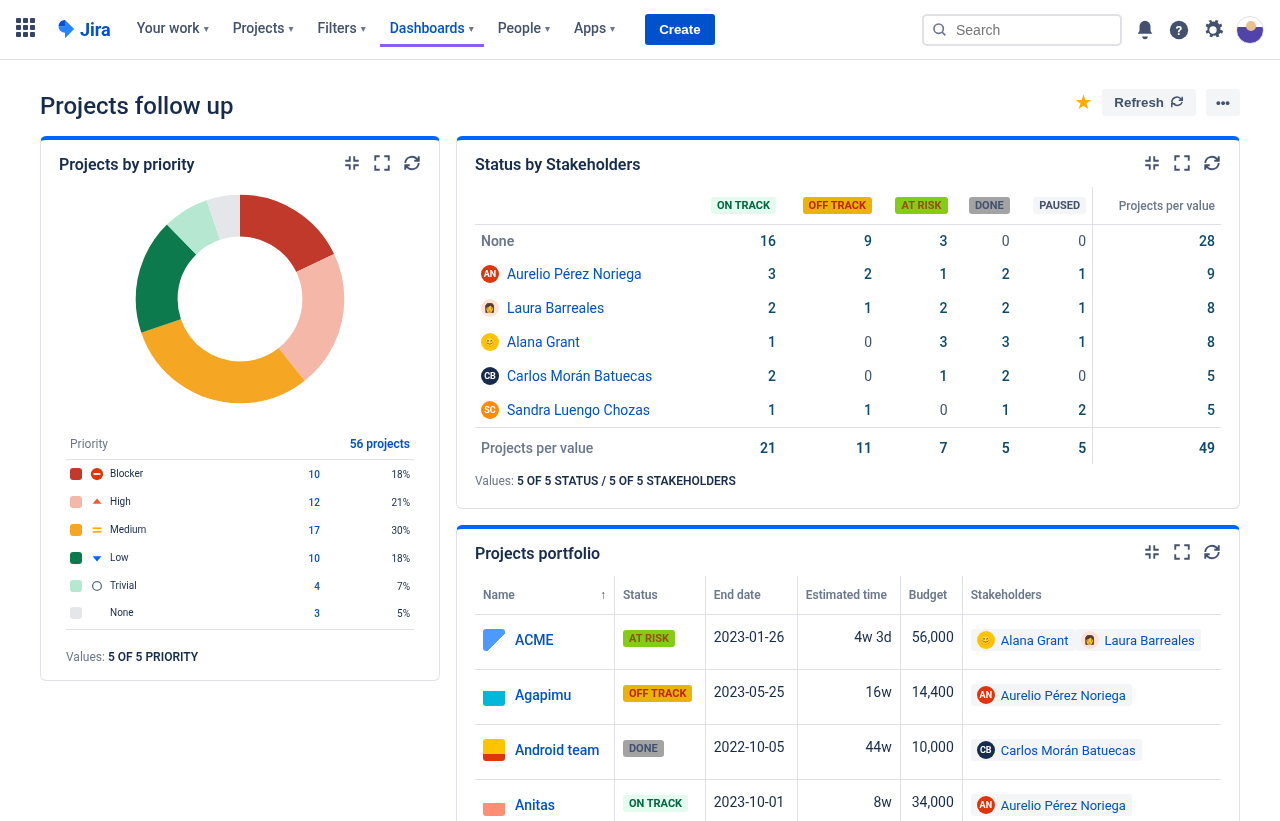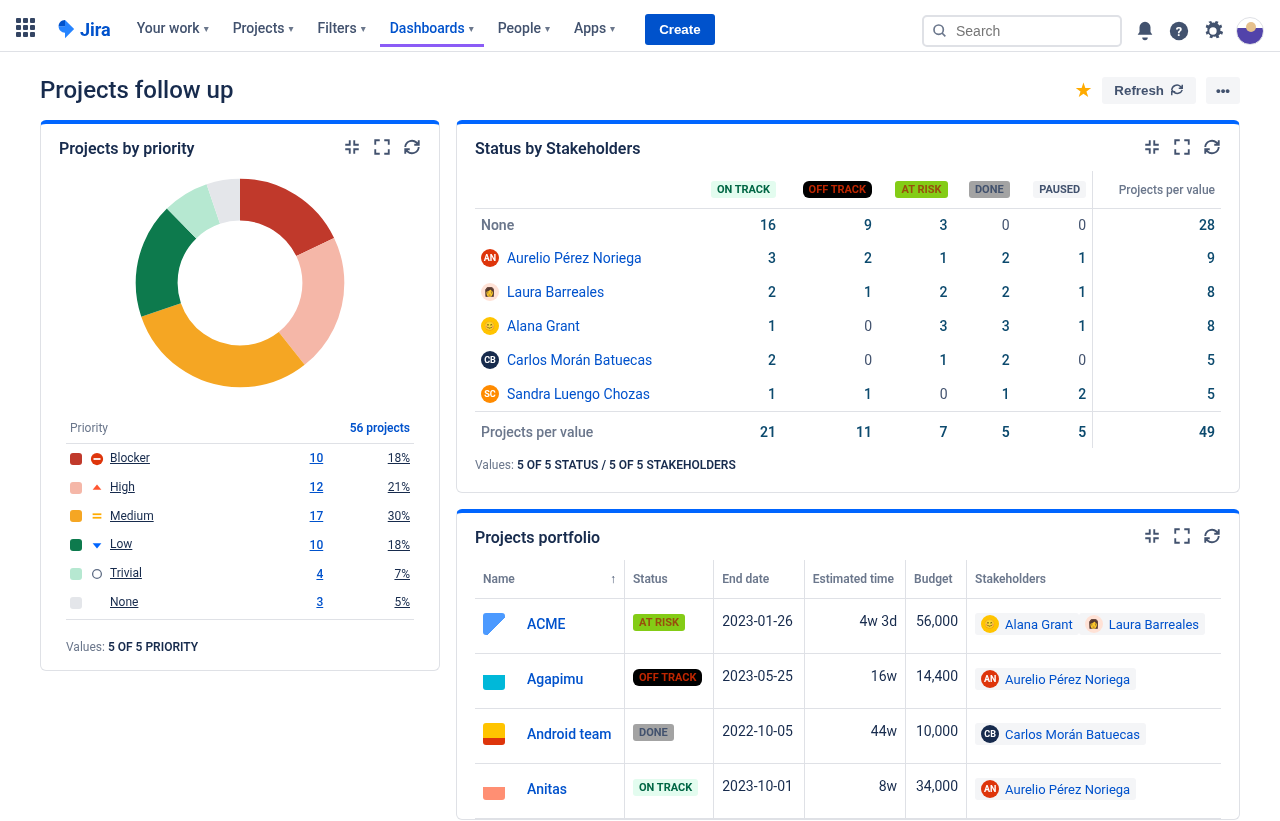--- a/index.html
+++ b/index.html
@@ -1,40 +1,40 @@
 <!DOCTYPE html>
 <html><head>
 <meta charset="utf-8">
 <style>
 * { box-sizing: border-box; margin: 0; padding: 0; }
 body { font-family: -apple-system, BlinkMacSystemFont, "Segoe UI", Roboto, sans-serif; font-size: 14px; color: #172B4D; background: #fff; }
 
 
-.topnav { display: flex; align-items: flex-end; height: 52px; padding: 4px 16px; border-bottom: 1px solid #DFE1E6; }
+.topnav { display: flex; align-items: center; height: 60px; padding: 4px 16px; border-bottom: 1px solid #DFE1E6; }
 .topnav-left { display: flex; align-items: center; gap: 8px; }
 .apps-icon { width: 24px; height: 24px; display: grid; grid-template-columns: repeat(3,5px); grid-template-rows: repeat(3,5px); gap: 2px; cursor: pointer; }
 .apps-icon span { background: #344563; border-radius: 1px; }
 .logo { display: flex; align-items: center; gap: 4px; color: #0052CC; font-weight: 700; font-size: 18px; margin-left: 6px; margin-right: 8px; cursor: pointer; }
 .logo-mark { width: 22px; height: 22px; }
 .nav-items { display: flex; align-items: center; gap: 4px; }
 .nav-item { display: flex; align-items: center; gap: 4px; padding: 8px 10px; color: #42526E; font-weight: 500; cursor: pointer; border-bottom: 3px solid transparent; }
 .nav-item.active { color: #0052CC; border-bottom: 3px solid #8b5cf6; }
 .chev { font-size: 10px; color: #6B778C; }
 .create-btn { background: #0052CC; color: #fff; border: none; padding: 8px 14px; border-radius: 3px; font-weight: 600; cursor: pointer; margin-left: 12px; }
 .topnav-right { margin-left: auto; display: flex; align-items: center; gap: 12px; }
 .search-wrap { position: relative; }
 .search-input { width: 200px; height: 32px; border: 2px solid #DFE1E6; border-radius: 5px; padding: 0 10px 0 32px; font-size: 14px; }
 .search-icon { position: absolute; left: 10px; top: 8px; color: #6B778C; }
 .icon-btn { color: #42526E; cursor: pointer; display: flex; align-items: center; }
 .avatar-img { width: 28px; height: 28px; border-radius: 50%; background: linear-gradient(#fff 0 40%, #5243AA 40%); position: relative; overflow: hidden; cursor: pointer; border: 1px solid #DFE1E6; }
 .avatar-img::after { content:""; position:absolute; top:4px; left:9px; width:10px; height:10px; border-radius:50%; background:#E6C18D; }
 
 
 .page-header { display: flex; align-items: center; padding: 24px 40px 16px; }
-.page-title { font-size: 24px; font-weight: 500; color: #172B4D; }
+.page-title { font-size: 24px; font-weight: 500; color: #172B4D; margin-top: 8px; }
 .page-actions { margin-left: auto; display: flex; align-items: center; gap: 10px; }
 .star-icon { color: #FFAB00; font-size: 20px; cursor: pointer; }
 .refresh-btn { display: flex; align-items: center; gap: 6px; background: #F4F5F7; border: none; padding: 6px 12px; border-radius: 3px; cursor: pointer; font-weight: 600; color: #42526E; }
 .more-btn { background: #F4F5F7; border: none; padding: 6px 10px; border-radius: 3px; cursor: pointer; color: #42526E; font-weight: 700; }
 
 
 .dash-grid { display: grid; grid-template-columns: 400px 1fr; gap: 16px; padding: 0 40px 40px; }
 .widget { border: 1px solid #DFE1E6; border-top: 4px solid #0065FF; border-radius: 6px; overflow: hidden; }
 .widget + .widget { margin-top: 16px; }
 .widget-header { display: flex; align-items: center; padding: 14px 18px 8px; }
@@ -44,36 +44,36 @@
 
 
 .donut-wrap { display: flex; justify-content: center; padding: 6px 0 18px; }
 .donut { transform: rotate(-90deg); }
 
 
 .prio-table { width: calc(100% - 50px); margin: 0 25px 10px; border-collapse: collapse; }
 .prio-table th { text-align: left; font-weight: 400; color: #6B778C; font-size: 12px; padding: 10px 4px 8px; border-bottom: 1px solid #DFE1E6; }
 .prio-table th:last-child, .prio-table td.num, .prio-table td.pct { text-align: right; }
 .prio-table th.link { color: #0052CC; font-weight: 600; }
-.prio-table td { padding: 7px 4px; font-size: 12px; text-decoration: underline; }
+.prio-table td { padding: 7px 4px; font-size: 10px; }
 .prio-table tr:last-child td { border-bottom: 1px solid #DFE1E6; padding-bottom: 10px; }
 .prio-swatch { display: inline-block; width: 12px; height: 12px; border-radius: 3px; margin-right: 8px; vertical-align: middle; }
 .prio-icon { display: inline-flex; width: 14px; margin-right: 6px; vertical-align: middle; }
 .prio-table td.num { color: #0052CC; font-weight: 500; }
 .values-note { padding: 10px 25px 16px; font-size: 12px; color: #6B778C; font-weight: 600; }
 .values-note span { color: #172B4D; }
 
 
 .stake-table { width: calc(100% - 36px); margin: 4px 18px 0; border-collapse: collapse; }
 .stake-table th { font-size: 12px; color: #6B778C; font-weight: 500; padding: 10px 6px; text-align: right; }
 .stake-table th:first-child { text-align: left; }
 .stake-table th.vsep, .stake-table td.vsep { border-left: 1px solid #DFE1E6; }
 .badge { display: inline-block; padding: 2px 6px; border-radius: 3px; font-size: 11px; font-weight: 700; }
 .b-ontrack { background: #E3FCEF; color: #006644; }
-.b-offtrack { background: #000000; color: #BF2600; border-radius: 6px; }
+.b-offtrack { background: #eab308; color: #BF2600; }
 .b-atrisk { background: #84cc16; color: #974F0C; }
 .b-done { background: #a3a3a3; color: #42526E; }
 .b-paused { background: #F4F5F7; color: #42526E; }
 .stake-table td { padding: 8px 6px; text-align: right; font-size: 14px; }
 .stake-table td:first-child { text-align: left; }
 .stake-table td.link { color: #0c4a6e; font-weight: 500; }
 .stake-table td.muted { color: #42526E; }
 .stake-table tr.totals td { border-top: 1px solid #DFE1E6; font-weight: 600; padding-top: 12px; }
 .stake-table tr.totals td:first-child { font-weight: 500; color: #6B778C; }
 .stake-table tr.headers th { border-bottom: 1px solid #DFE1E6; }
@@ -82,21 +82,21 @@
 .person-name { color: #0052CC; }
 
 
 .port-table { width: calc(100% - 36px); margin: 4px 18px 0; border-collapse: collapse; }
 .port-table th { font-size: 12px; color: #6B778C; font-weight: 600; padding: 12px 8px; text-align: left; border-bottom: 1px solid #DFE1E6; border-right: 1px solid #DFE1E6; }
 .port-table th:last-child { border-right: none; }
 .port-table th .sort { float: right; color: #42526E; }
 .port-table td { padding: 14px 8px; border-bottom: 1px solid #DFE1E6; border-right: 1px solid #DFE1E6; vertical-align: top; font-size: 14px; }
 .port-table td:last-child { border-right: none; }
 .port-table td.r { text-align: right; }
-.proj-cell { display: flex; align-items: center; gap: 22px; }
+.proj-cell { display: flex; align-items: center; gap: 10px; }
 .proj-icon { width: 22px; height: 22px; border-radius: 3px; display: inline-block; flex-shrink: 0; }
 .proj-name { color: #0052CC; font-weight: 500; }
 .chip { display: inline-flex; align-items: center; gap: 6px; background: #F4F5F7; padding: 2px 6px; border-radius: 3px; margin-bottom: 4px; }
 .chip .person-name { font-size: 13px; }
 </style>
 </head>
 <body>
 
 <div class="topnav">
   <div class="topnav-left">

